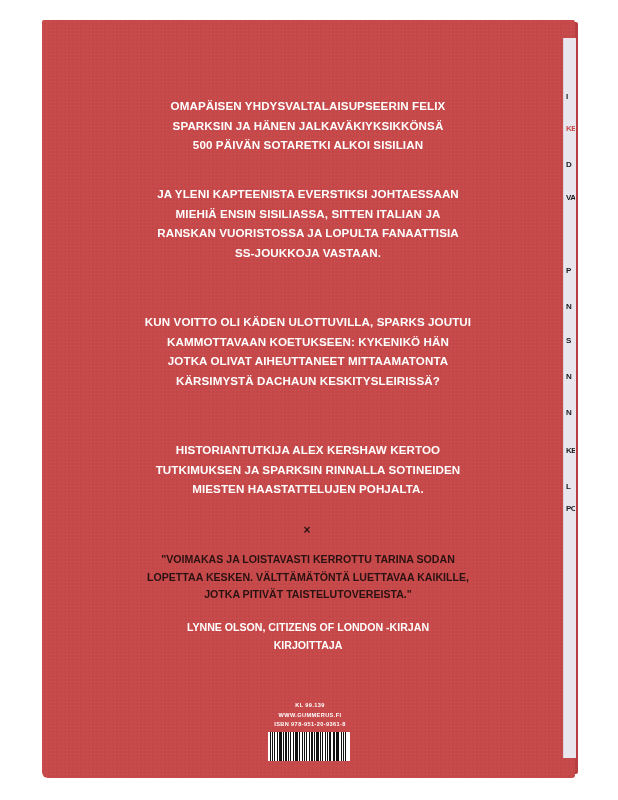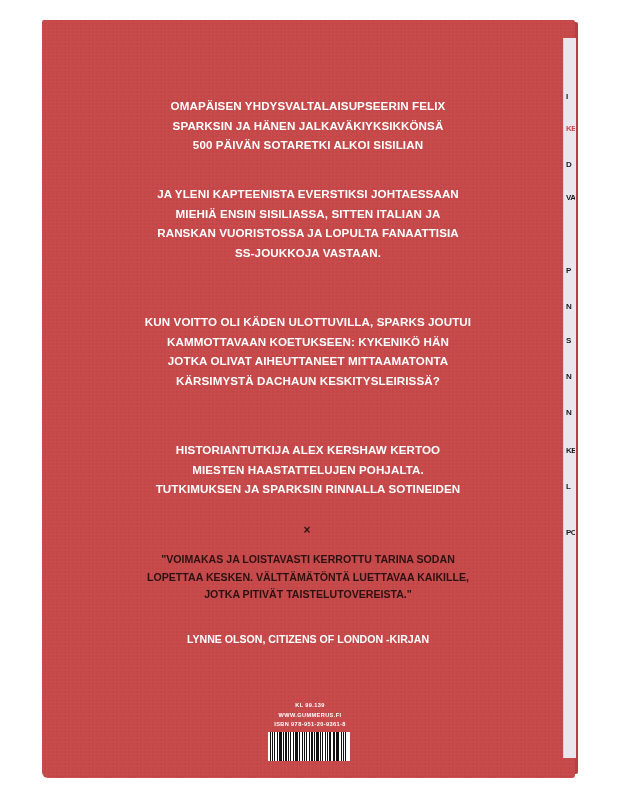--- a/index.html
+++ b/index.html
@@ -107,21 +107,21 @@
       left: 90px;
       top: 619px;
       width: 436px;
       text-align: center;
       color: #ffffff;
       font-weight: bold;
       font-size: 10.6px;
       line-height: 17.5px;
       text-transform: uppercase;
     }
-    .attribution p { margin: 12px; }
+    .attribution p { margin: 0; }
     .pubinfo {
       position: absolute;
       left: 230px;
       top: 701px;
       width: 160px;
       text-align: center;
       color: #ffffff;
       font-weight: bold;
       font-size: 5.6px;
       line-height: 9.6px;
@@ -157,21 +157,21 @@
   <span class="flap-text red" style="top:124px;">KE</span>
   <span class="flap-text" style="top:160px;">D</span>
   <span class="flap-text" style="top:193px;text-align:center;">VA</span>
   <span class="flap-text" style="top:266px;">P</span>
   <span class="flap-text" style="top:302px;">N</span>
   <span class="flap-text" style="top:336px;">S</span>
   <span class="flap-text" style="top:372px;">N</span>
   <span class="flap-text" style="top:408px;">N</span>
   <span class="flap-text" style="top:446px;">KE</span>
   <span class="flap-text" style="top:482px;">L</span>
-  <span class="flap-text" style="top:528px;">PO</span>
+  <span class="flap-text" style="top:504px;">PO</span>
 </div>
 
 <div class="blurb para1">
   <p>OMAPÄISEN YHDYSVALTALAISUPSEERIN FELIX</p>
   <p>SPARKSIN JA HÄNEN JALKAVÄKIYKSIKKÖNSÄ</p>
   <p>500 PÄIVÄN SOTARETKI ALKOI SISILIAN</p>
 </div>
 
 <div class="blurb para2">
   <p>JA YLENI KAPTEENISTA EVERSTIKSI JOHTAESSAAN</p>
@@ -182,34 +182,35 @@
 
 <div class="blurb para3">
   <p>KUN VOITTO OLI KÄDEN ULOTTUVILLA, SPARKS JOUTUI</p>
   <p>KAMMOTTAVAAN KOETUKSEEN: KYKENIKÖ HÄN</p>
   <p>JOTKA OLIVAT AIHEUTTANEET MITTAAMATONTA</p>
   <p>KÄRSIMYSTÄ DACHAUN KESKITYSLEIRISSÄ?</p>
 </div>
 
 <div class="blurb para4">
   <p>HISTORIANTUTKIJA ALEX KERSHAW KERTOO</p>
+  <p>TUTKIMUKSEN JA SPARKSIN RINNALLA SOTINEIDEN</p>
   <p>MIESTEN HAASTATTELUJEN POHJALTA.</p>
-  <p>TUTKIMUKSEN JA SPARKSIN RINNALLA SOTINEIDEN</p>
 </div>
 
 <div class="separator">×</div>
 
 <div class="quote">
   <p>"VOIMAKAS JA LOISTAVASTI KERROTTU TARINA SODAN</p>
   <p>LOPETTAA KESKEN. VÄLTTÄMÄTÖNTÄ LUETTAVAA KAIKILLE,</p>
   <p>JOTKA PITIVÄT TAISTELUTOVEREISTA."</p>
 </div>
 
 <div class="attribution">
   <p>LYNNE OLSON, CITIZENS OF LONDON -KIRJAN</p>
+  <p>KIRJOITTAJA</p>
 </div>
 
 <div class="pubinfo">
   <p>KL 99.139</p>
   <p>WWW.GUMMERUS.FI</p>
   <p>ISBN 978-951-20-9361-8</p>
 </div>
 
 <div class="barcode" id="barcode">
     <span class="bar" style="width: 1px;"></span>

